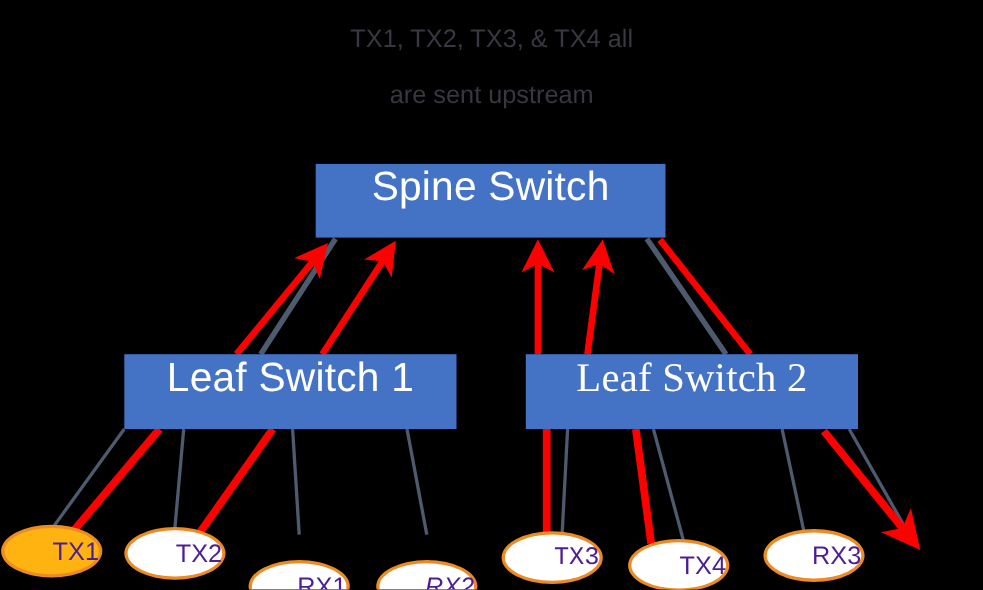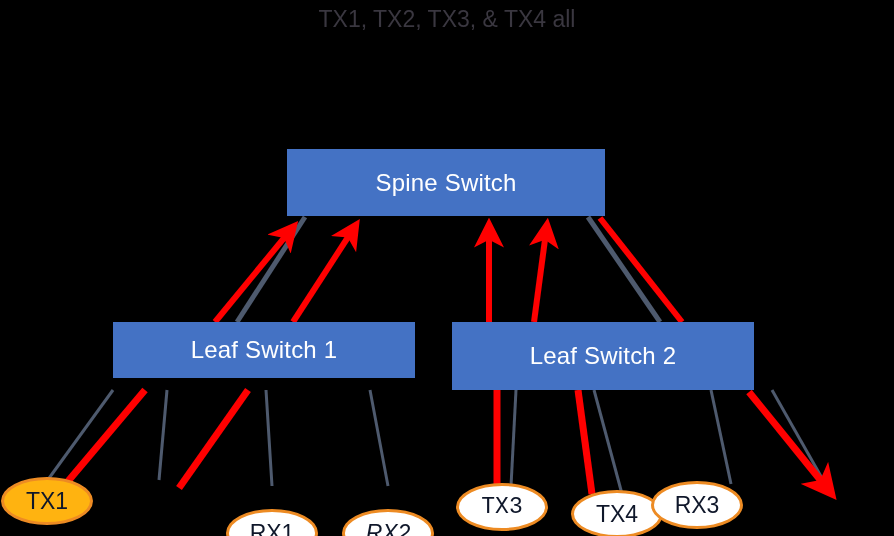--- a/index.html
+++ b/index.html
@@ -41,61 +41,61 @@
     line-height: 30px;
     display: inline-block;
     border-bottom: 2px solid #2E2B33;
     padding-bottom: 1px;
     margin-top: 2px;
   }
   .title-sub {
     font-size: 23px;
     color: #3A3740;
     line-height: 31px;
-    margin-top: 4px;
+    margin-top: 20px;
   }
   .switch-box {
     position: absolute;
     background: #4472C4;
     color: #FFFFFF;
     display: flex;
-    align-items: center;
     justify-content: center;
-    font-size: 24px;
+    font-size: 37px;
     letter-spacing: 0.2px;
   }
   #spine-switch {
     left: 287px;
     top: 149px;
     width: 318px;
     height: 67px;
   }
   #leaf-switch-1 {
     left: 113px;
     top: 322px;
     width: 302px;
-    height: 56px;
+    height: 68px;
   }
   #leaf-switch-2 {
-    left: 452px;
+    left: 478px;
     top: 322px;
     width: 302px;
     height: 68px;
+    font-family: Liberation Serif, serif;
   }
   .node-oval {
     position: absolute;
     width: 92px;
     height: 48px;
     border-radius: 50%;
     border: 3px solid #ED8B23;
     background: #FFFFFF;
-    color: #0f172a;
+    color: #4c1d95;
     display: flex;
     align-items: center;
-    justify-content: center;
+    justify-content: flex-end;
     font-size: 23px;
     box-sizing: border-box;
   }
   .node-oval.filled {
     background: #FFB310;
   }
 </style>
 </head>
 <body>
 
@@ -151,46 +151,50 @@
       <line x1="497" y1="390" x2="497" y2="486"></line>
       <line x1="578" y1="390" x2="592" y2="494"></line>
     </g>
     <g stroke="#FF0000" stroke-width="7" fill="none" marker-end="url(#arrow-red)">
       <line x1="749" y1="392" x2="826" y2="487"></line>
     </g>
   </svg>
 
   <div class="title-block">
     <div class="title-sub">TX1, TX2, TX3, &amp; TX4 all</div>
+    <div class="title-sub">are sent upstream</div>
   </div>
 
   <div class="switch-box" id="spine-switch">
     <span>Spine Switch</span>
   </div>
 
   <div class="switch-box" id="leaf-switch-1">
     <span>Leaf Switch 1</span>
   </div>
 
   <div class="switch-box" id="leaf-switch-2">
     <span>Leaf Switch 2</span>
   </div>
 
   <div class="node-oval filled" style="left:1px; top:477px;">
     <span>TX1</span>
   </div>
+  <div class="node-oval" style="left:113px; top:479px;">
+    <span>TX2</span>
+  </div>
   <div class="node-oval" style="left:226px; top:509px;">
     <span>RX1</span>
   </div>
   <div class="node-oval" style="left:342px; top:509px;font-style:italic;">
     <span>RX2</span>
   </div>
   <div class="node-oval" style="left:456px; top:483px;font-family:Liberation Mono, monospace;">
     <span>TX3</span>
   </div>
   <div class="node-oval" style="left:571px; top:490px;">
     <span>TX4</span>
   </div>
-  <div class="node-oval" style="left:651px; top:481px;">
+  <div class="node-oval" style="left:694px; top:481px;">
     <span>RX3</span>
   </div>
 
 </div>
 
 </body></html>

